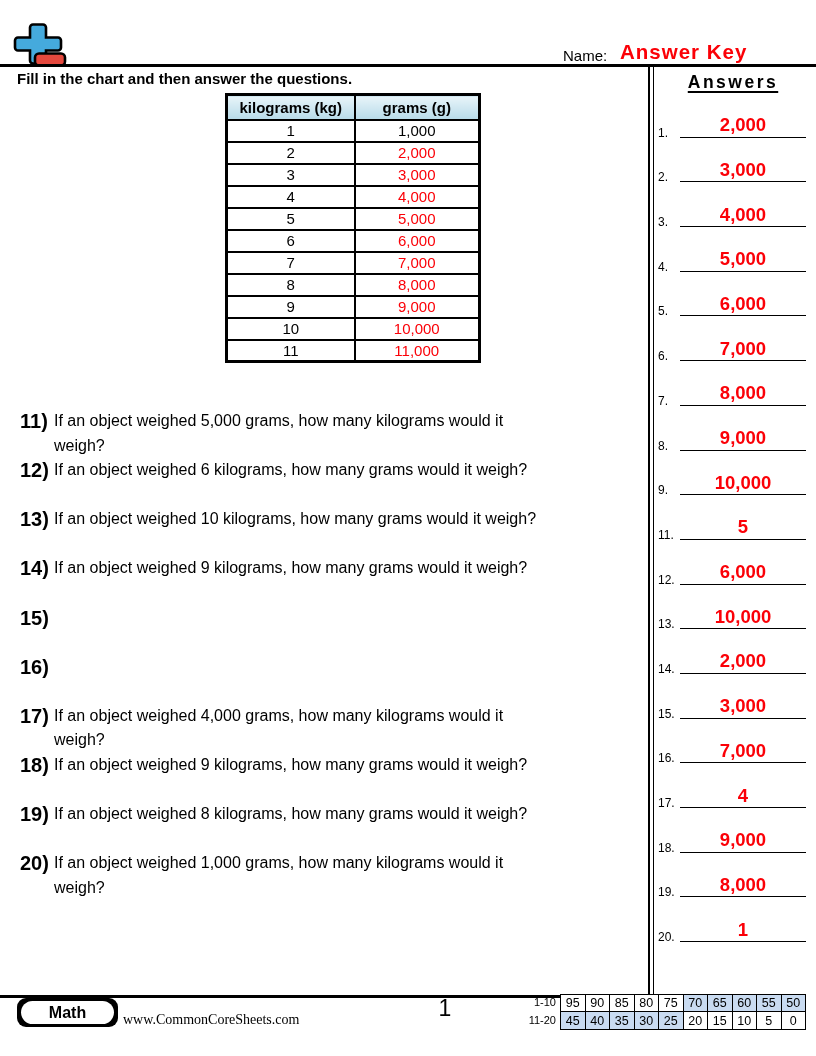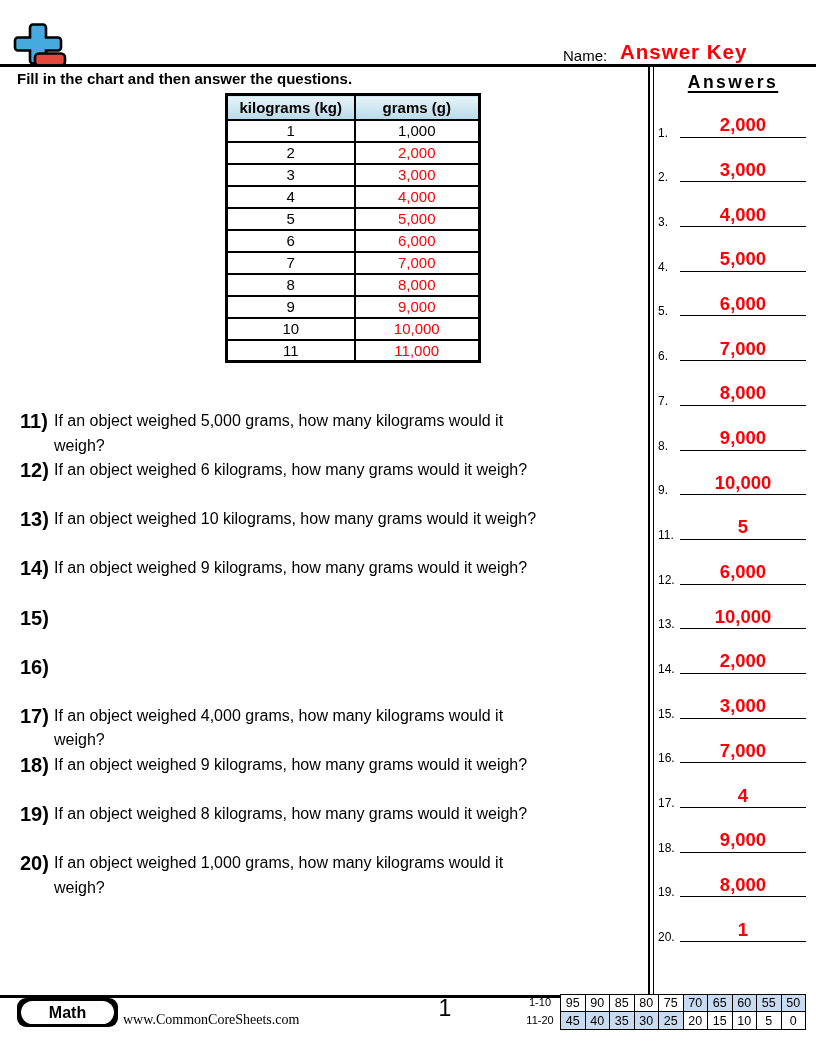--- a/index.html
+++ b/index.html
@@ -61,21 +61,21 @@
   .footer-line { position:absolute; left:0; top:995px; width:653px; height:2.5px; background:#000; }
   .math-badge { position:absolute; left:17px; top:998px; width:101px; height:29px; background:#000; border-radius:9px; }
   .math-pill {
     position:absolute; left:4px; top:3px; right:4px; bottom:3px; background:#fff; border-radius:12px;
     display:flex; align-items:center; justify-content:center; font-size:16px; font-weight:bold;
   }
   .website { position:absolute; left:123px; top:1012px; font-size:14px;font-family:Liberation Serif, serif; }
   .page-num { position:absolute; left:425px; top:995px; width:40px; text-align:center; font-size:23px; }
   .score-grid { position:absolute; left:524px; top:994px; }
   .score-row { display:flex; align-items:stretch; }
-  .score-label { width:36px; text-align:center; padding-right:4px; font-size:11px; line-height:17.4px; }
+  .score-label { width:36px; text-align:right; padding-right:4px; font-size:11px; line-height:17.4px; }
   .score-cells { display:flex; border-left:1.5px solid #000; }
   .score-cell {
     width:24.5px; height:18px; display:flex; align-items:center; justify-content:center;
     font-size:12.5px; border-right:1.5px solid #000; border-bottom:1.5px solid #000; background:#fff;
   }
   .score-row:first-child .score-cell { border-top:1.5px solid #000; }
   .score-cell.shaded { background:var(--score-shaded-blue, #c9dbf1); }
 </style>
 </head>
 <body>

